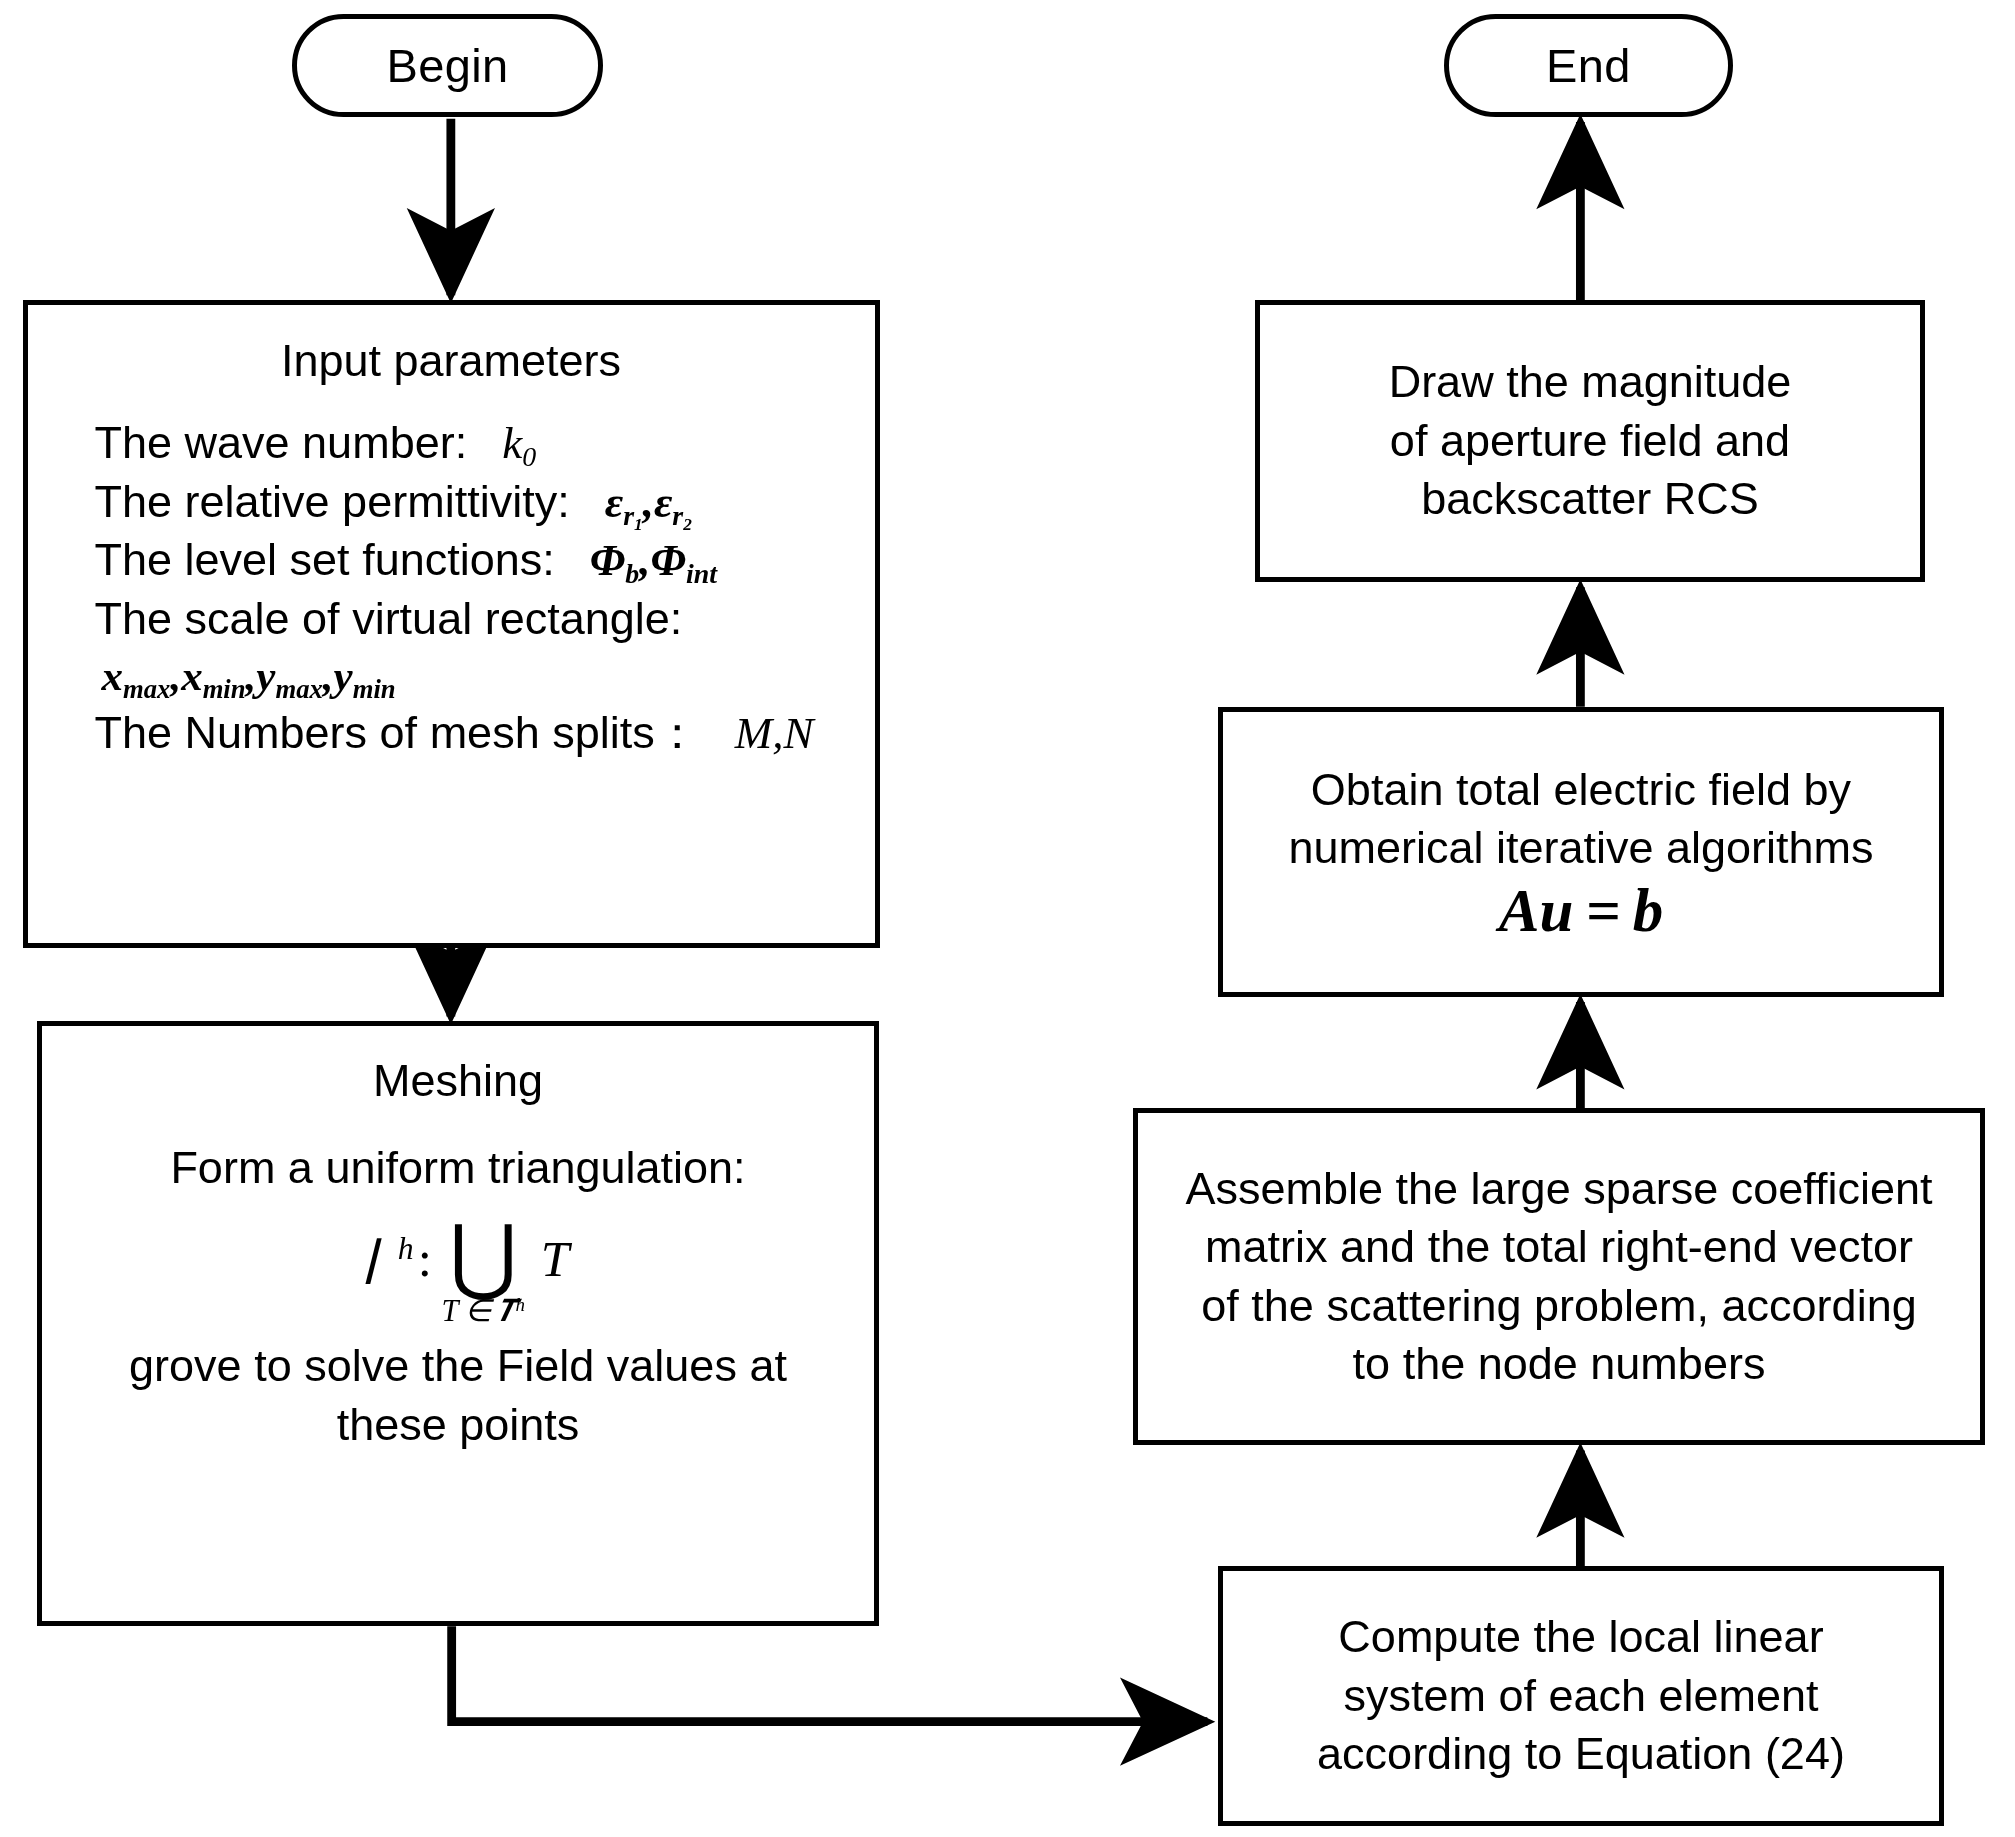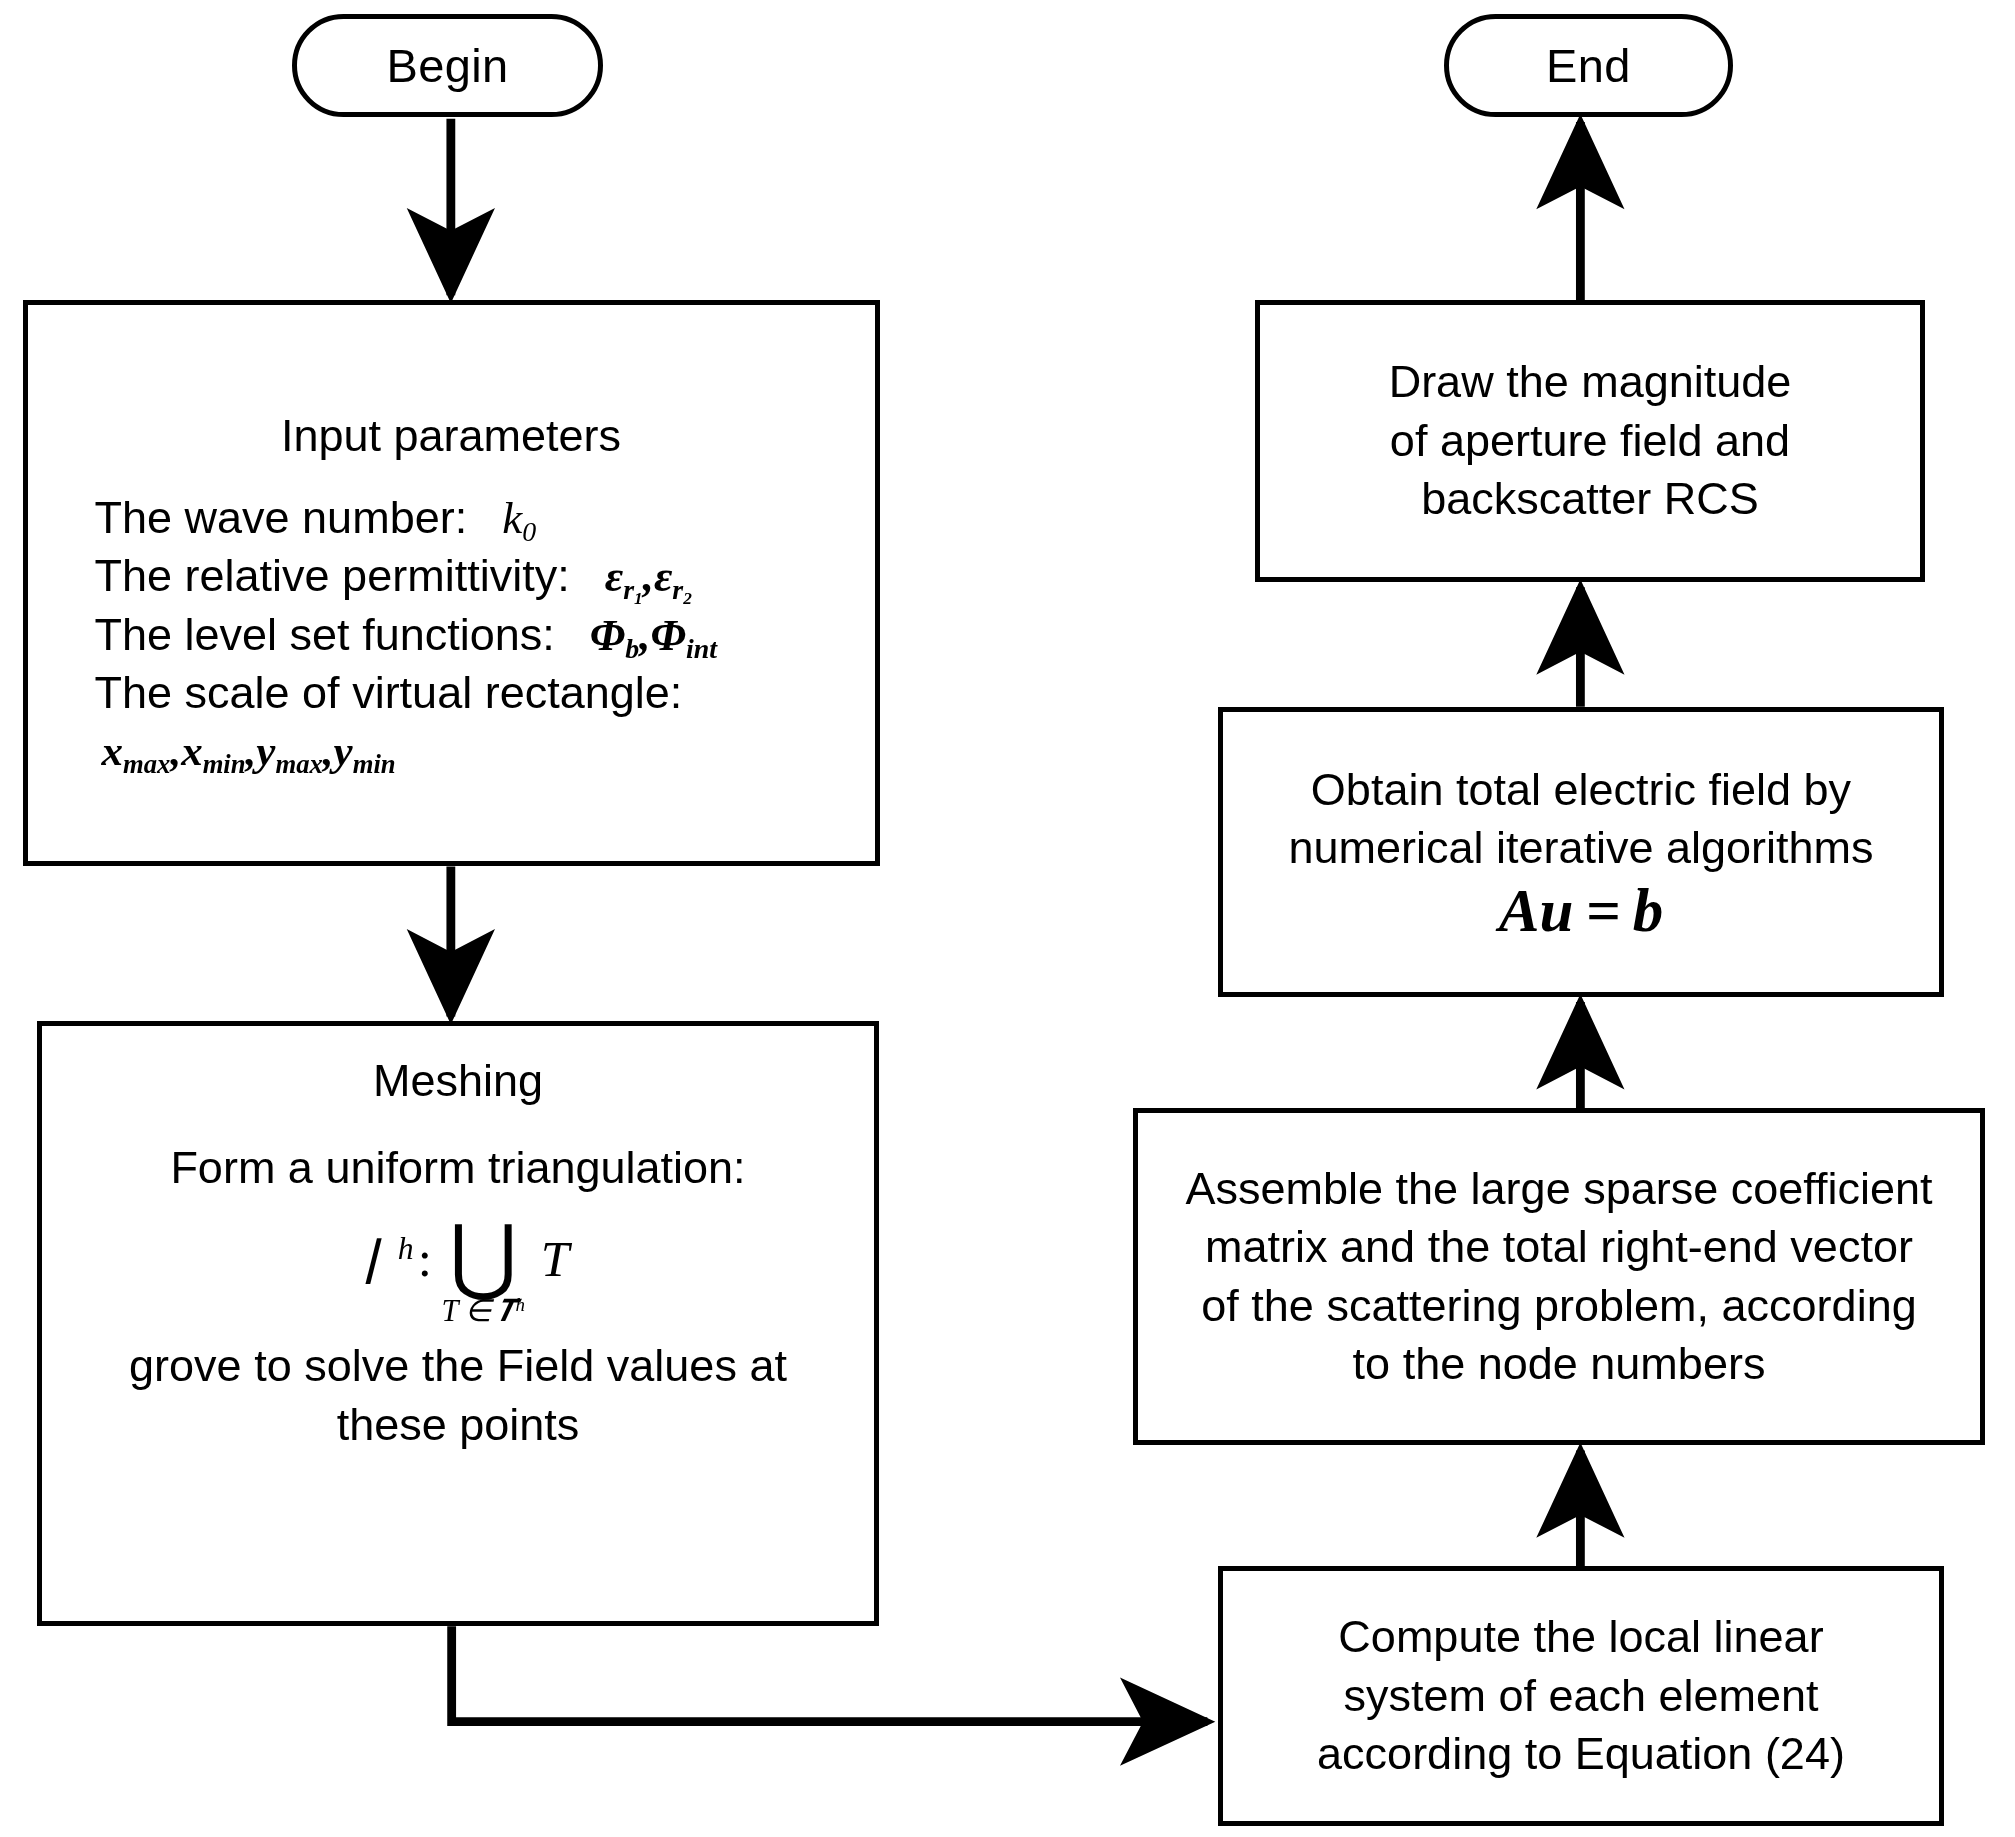--- a/index.html
+++ b/index.html
@@ -80,23 +80,23 @@
     line-height: 0;
     vertical-align: -0.30em;
   }
   sup {
     font-size: 0.62em;
     line-height: 0;
     vertical-align: 0.55em;
   }
   
   #box-input {
-    left: 22.5px; top: 300px; width: 857px; height: 566px;
+    left: 22.5px; top: 300px; width: 857px; height: 648px;
     padding: 14.4px 0 8px 0;
-    justify-content: center;
+    justify-content: flex-start;
   }
   #box-input .ttl { margin: 16px 0 27px 0; }
   #box-input .left-line { margin-left: 67px; }
   
   #box-mesh {
     left: 37px; top: 1021px; width: 842px; height: 605px;
     padding: 8px 0;
     justify-content: flex-start;
   }
   #box-mesh .ttl { margin: 21px 0 0 0; }
@@ -225,20 +225,24 @@
     </div>
 
     <div class="left-line">
       <span>The scale of virtual rectangle:</span>
     </div>
 
     <div class="left-line mathb" style="margin-left:74px;font-size:43px;">
       <i>x</i><sub><i>max</i></sub>,<i>x</i><sub><i>min</i></sub>,<i>y</i><sub><i>max</i></sub>,<i>y</i><sub><i>min</i></sub>
     </div>
 
+    <div class="left-line">
+      <span>The Numbers of mesh splits：</span>
+      <span class="math">&nbsp;&nbsp;<i>M</i>,<i>N</i></span>
+    </div>
   </div>
 
   <div class="node-box" id="box-mesh">
 
     <div class="ttl">Meshing</div>
 
     <div class="body-line" style="margin-top:32px;">Form a uniform triangulation:</div>
 
     <div class="union-wrap">
       <span class="union-lhs">

